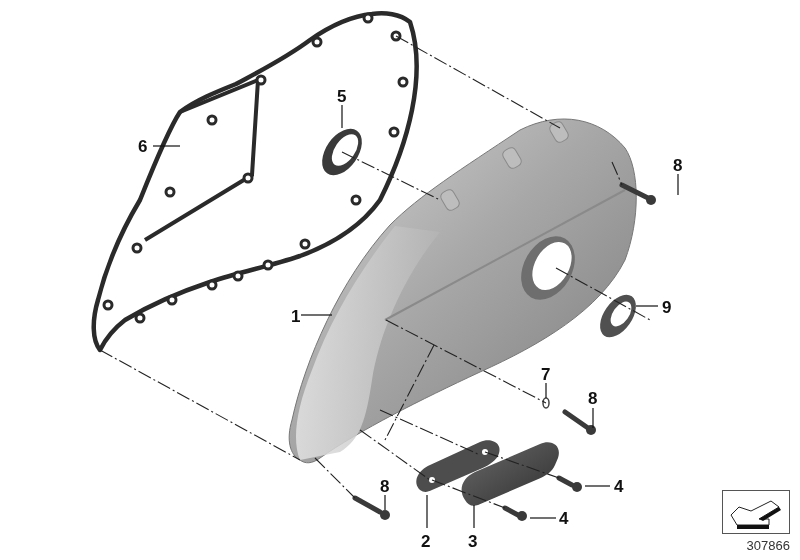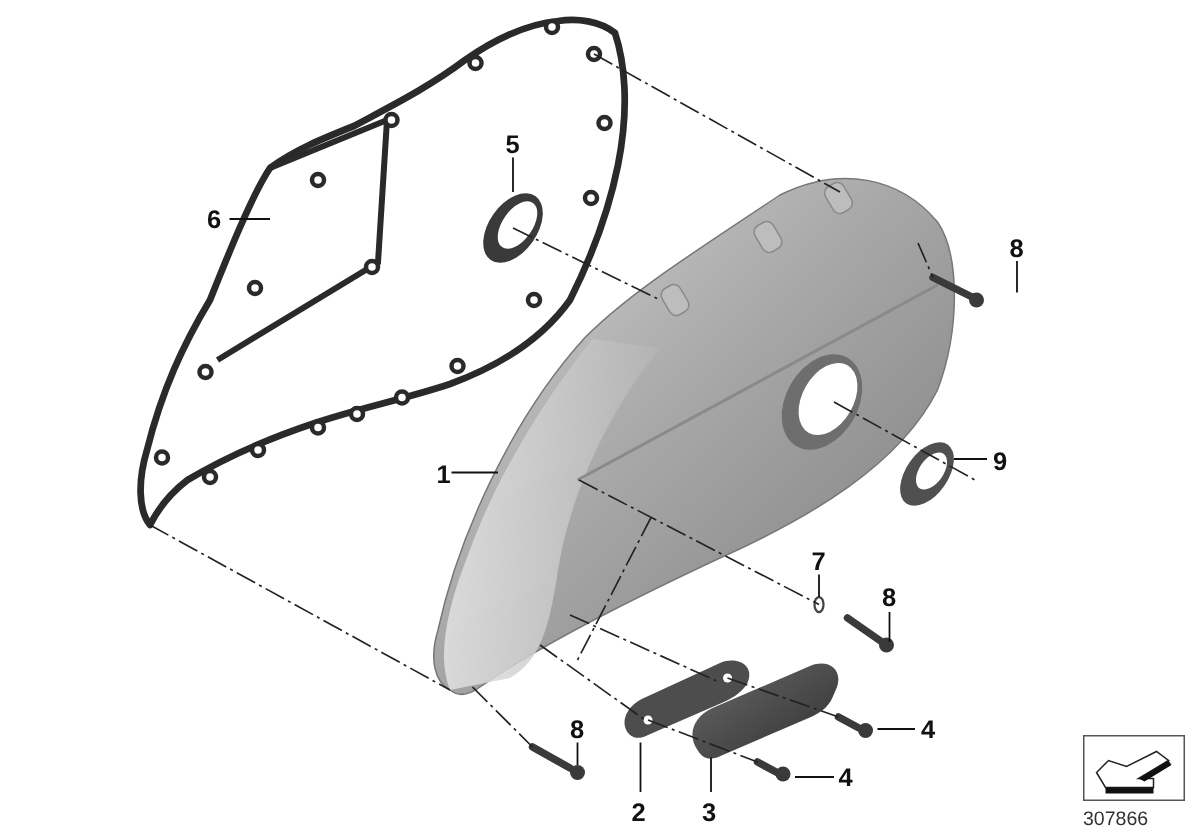--- a/index.html
+++ b/index.html
@@ -3,21 +3,21 @@
   <meta charset="utf-8">
   <style>
     html, body { margin: 0; padding: 0; background: #ffffff; }
     body { width: 800px; height: 560px; position: relative; overflow: hidden;
            font-family: "Liberation Sans", sans-serif; }
     #diagram { position: absolute; left: 0; top: 0; width: 800px; height: 560px; }
     .callout-num { position: absolute; font-family: "Liberation Sans", sans-serif;
                    font-weight: bold; font-size: 17px; color: #111; line-height: 1; }
     .ref-box { position: absolute; left: 722px; top: 490px; width: 66px; height: 42px;
                border: 1px solid #555; background: #fff; }
-    .ref-num { position: absolute; left: 722px; top: 538px; width: 68px; text-align: left;
+    .ref-num { position: absolute; left: 722px; top: 538px; width: 68px; text-align: right;
                font-family: "Liberation Sans", sans-serif; font-size: 13px; color: #333; }
   </style>
 </head>
 <body>
 
 <svg id="diagram" viewBox="0 0 800 560" xmlns="http://www.w3.org/2000/svg">
   <defs>
     <linearGradient id="coverGrad" x1="0" y1="0" x2="1" y2="1">
       <stop offset="0" stop-color="#d6d6d6"></stop>
       <stop offset="0.45" stop-color="#a8a8a8"></stop>

